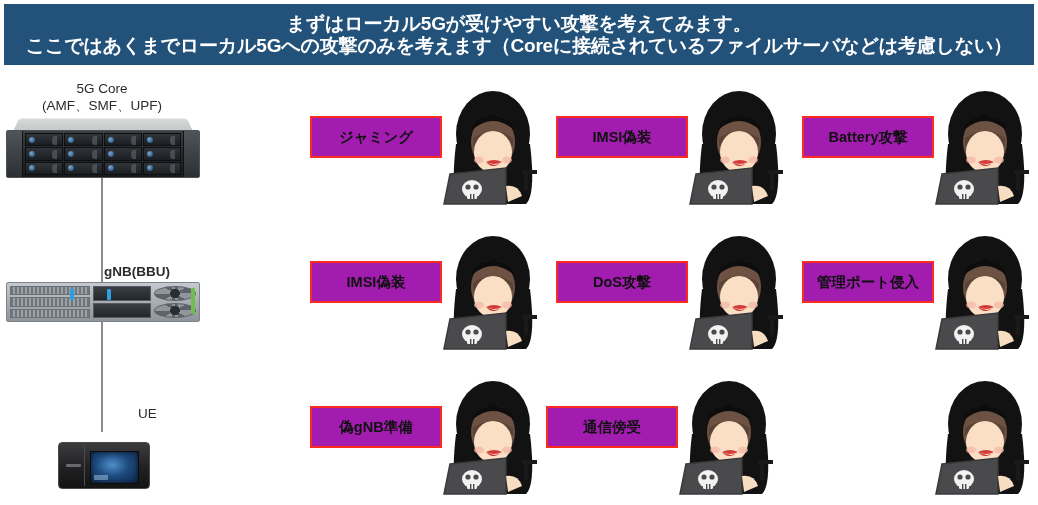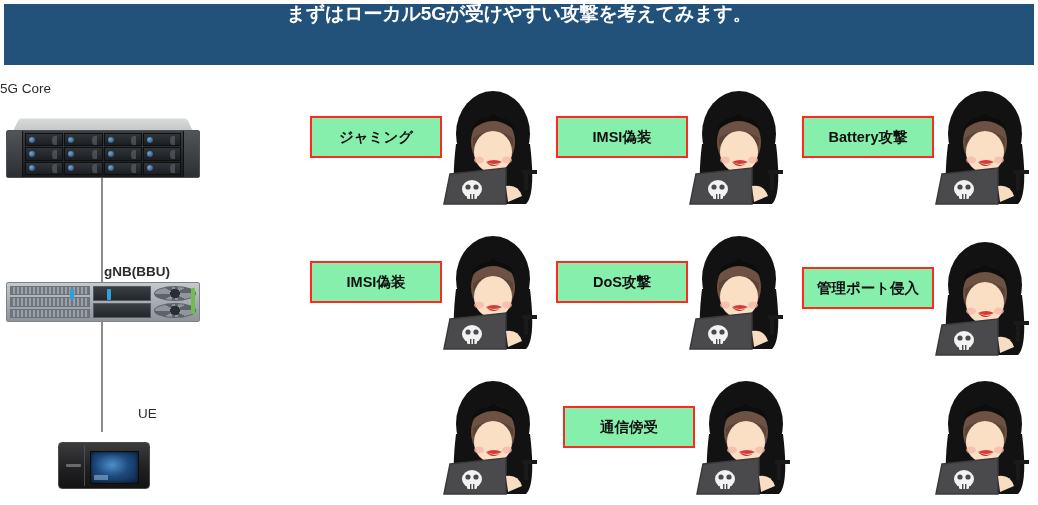--- a/index.html
+++ b/index.html
@@ -22,20 +22,21 @@
     position: absolute;
     left: 4px;
     top: 4px;
     width: 1030px;
     height: 61px;
     background: #225179;
     box-sizing: border-box;
     display: flex;
     flex-direction: column;
     align-items: center;
+    justify-content: center;
     gap: 2px;
   }
   .header-line {
     color: #ffffff;
     font-weight: bold;
     letter-spacing: -0.2px;
     white-space: nowrap;
     line-height: 1.05;
   }
   #header-line-1 { font-size: 19px; }
@@ -47,20 +48,21 @@
     left: 0;
     top: 70px;
     width: 300px;
     height: 435px;
   }
   .node-label {
     position: absolute;
     font-size: 13.5px;
     color: #2b2b2b;
     white-space: nowrap;
+    text-align: center;
     line-height: 1.25;
   }
   #core-label {
     left: 0;
     top: 11px;
     width: 204px;
   }
   #gnb-label {
     left: 104px;
     top: 194px;
@@ -274,21 +276,21 @@
     position: absolute;
     width: 246px;
     height: 145px;
   }
   .attack-label {
     position: absolute;
     left: 10px;
     top: 46px;
     width: 132px;
     height: 42px;
-    background: #86efac;
+    background: #a21caf;
     border: 2px solid #fc2a21;
     box-sizing: border-box;
     display: flex;
     align-items: center;
     justify-content: center;
     font-size: 14.5px;
     font-weight: bold;
     color: #101010;
     white-space: nowrap;
     z-index: 3;
@@ -303,26 +305,28 @@
     height: 124px;
     z-index: 2;
   }
   .hacker svg { display: block; width: 100%; height: 100%; }
 </style>
 </head>
 <body>
 
 <div id="header-banner">
   <div class="header-line" id="header-line-1">まずはローカル5Gが受けやすい攻撃を考えてみます。</div>
+  <div class="header-line" id="header-line-2">ここではあくまでローカル5Gへの攻撃のみを考えます（Coreに接続されているファイルサーバなどは考慮しない）</div>
 </div>
 
 <div id="network-diagram">
 
   <div class="node-label" id="core-label">
     <div>5G Core</div>
+    <div>(AMF、SMF、UPF)</div>
   </div>
 
   <div id="core-server">
     <div class="chassis-top"></div>
     <div class="chassis-face">
       <div class="ear left"></div>
       <div class="bays">
         <div class="bay"></div>
         <div class="bay"></div>
         <div class="bay"></div>
@@ -513,21 +517,21 @@
         <circle cx="32" cy="101" r="2.6" fill="#4a4a4c"></circle>
         <circle cx="40" cy="101" r="2.6" fill="#4a4a4c"></circle>
         <rect x="31" y="108" width="10" height="5" rx="1.5" fill="#f2f2f2"></rect>
         <rect x="34" y="108" width="1.4" height="5" fill="#4a4a4c"></rect>
         <rect x="37" y="108" width="1.4" height="5" fill="#4a4a4c"></rect>
         <path d="M70 100 Q82 98 86 110 L72 116 Z" fill="#f7ddc2"></path>
       </svg>
     </div>
   </div>
 
-  <div class="attack-cell" style="left:492px; top:151px;">
+  <div class="attack-cell" style="left:492px; top:145px;">
     <div class="attack-label">管理ポート侵入</div>
     <div class="hacker">
       <svg viewBox="0 0 114 124" xmlns="http://www.w3.org/2000/svg">
         <ellipse cx="57" cy="48" rx="37" ry="43" fill="#121212"></ellipse>
         <path d="M20 58 Q14 108 24 118 L90 118 Q100 108 94 58 Z" fill="#121212"></path>
         <ellipse cx="57" cy="56" rx="22" ry="27" fill="#6d5244"></ellipse>
         <path d="M37 60 Q57 44 77 60 L77 52 Q57 38 37 52 Z" fill="#5b4337"></path>
         <ellipse cx="57" cy="66" rx="19" ry="21" fill="#fadfc4"></ellipse>
         <ellipse cx="43" cy="74" rx="5" ry="3.5" fill="#f4b7a8" opacity=".75"></ellipse>
         <ellipse cx="71" cy="74" rx="5" ry="3.5" fill="#f4b7a8" opacity=".75"></ellipse>
@@ -542,47 +546,48 @@
         <circle cx="40" cy="101" r="2.6" fill="#4a4a4c"></circle>
         <rect x="31" y="108" width="10" height="5" rx="1.5" fill="#f2f2f2"></rect>
         <rect x="34" y="108" width="1.4" height="5" fill="#4a4a4c"></rect>
         <rect x="37" y="108" width="1.4" height="5" fill="#4a4a4c"></rect>
         <path d="M70 100 Q82 98 86 110 L72 116 Z" fill="#f7ddc2"></path>
       </svg>
     </div>
   </div>
 
   <div class="attack-cell" style="left:0px;   top:290px;">
-    <div class="hacker">
-      <svg viewBox="0 0 114 124" xmlns="http://www.w3.org/2000/svg">
-        <ellipse cx="57" cy="48" rx="37" ry="43" fill="#121212"></ellipse>
-        <path d="M20 58 Q14 108 24 118 L90 118 Q100 108 94 58 Z" fill="#121212"></path>
-        <ellipse cx="57" cy="56" rx="22" ry="27" fill="#6d5244"></ellipse>
-        <path d="M37 60 Q57 44 77 60 L77 52 Q57 38 37 52 Z" fill="#5b4337"></path>
-        <ellipse cx="57" cy="66" rx="19" ry="21" fill="#fadfc4"></ellipse>
-        <ellipse cx="43" cy="74" rx="5" ry="3.5" fill="#f4b7a8" opacity=".75"></ellipse>
-        <ellipse cx="71" cy="74" rx="5" ry="3.5" fill="#f4b7a8" opacity=".75"></ellipse>
-        <path d="M50 76 Q57 84 66 76 Q60 82 50 76 Z" fill="#c62c2c"></path>
-        <path d="M50 76 Q58 72 66 76 Q58 80 50 76 Z" fill="#d43a3a"></path>
-        <path d="M36 44 Q57 26 78 44 Q78 34 57 28 Q36 34 36 44 Z" fill="#0d0d0d"></path>
-        <path d="M86 84 L101 84 L101 88 L92 88 L92 104 L88 104 L88 88 L86 88 Z" fill="#1a1a1a"></path>
-        <path d="M14 88 L70 82 L70 118 L8 118 Z" fill="#4a4a4c"></path>
-        <path d="M14 88 L70 82 L70 118 L8 118 Z" fill="none" stroke="#3a3a3c" stroke-width="1.5"></path>
-        <ellipse cx="36" cy="103" rx="10" ry="9" fill="#f2f2f2"></ellipse>
-        <circle cx="32" cy="101" r="2.6" fill="#4a4a4c"></circle>
-        <circle cx="40" cy="101" r="2.6" fill="#4a4a4c"></circle>
-        <rect x="31" y="108" width="10" height="5" rx="1.5" fill="#f2f2f2"></rect>
-        <rect x="34" y="108" width="1.4" height="5" fill="#4a4a4c"></rect>
-        <rect x="37" y="108" width="1.4" height="5" fill="#4a4a4c"></rect>
-        <path d="M70 100 Q82 98 86 110 L72 116 Z" fill="#f7ddc2"></path>
-      </svg>
-    </div>
-  </div>
-
-  <div class="attack-cell" style="left:253px; top:290px;">
+    <div class="attack-label">偽gNB準備</div>
+    <div class="hacker">
+      <svg viewBox="0 0 114 124" xmlns="http://www.w3.org/2000/svg">
+        <ellipse cx="57" cy="48" rx="37" ry="43" fill="#121212"></ellipse>
+        <path d="M20 58 Q14 108 24 118 L90 118 Q100 108 94 58 Z" fill="#121212"></path>
+        <ellipse cx="57" cy="56" rx="22" ry="27" fill="#6d5244"></ellipse>
+        <path d="M37 60 Q57 44 77 60 L77 52 Q57 38 37 52 Z" fill="#5b4337"></path>
+        <ellipse cx="57" cy="66" rx="19" ry="21" fill="#fadfc4"></ellipse>
+        <ellipse cx="43" cy="74" rx="5" ry="3.5" fill="#f4b7a8" opacity=".75"></ellipse>
+        <ellipse cx="71" cy="74" rx="5" ry="3.5" fill="#f4b7a8" opacity=".75"></ellipse>
+        <path d="M50 76 Q57 84 66 76 Q60 82 50 76 Z" fill="#c62c2c"></path>
+        <path d="M50 76 Q58 72 66 76 Q58 80 50 76 Z" fill="#d43a3a"></path>
+        <path d="M36 44 Q57 26 78 44 Q78 34 57 28 Q36 34 36 44 Z" fill="#0d0d0d"></path>
+        <path d="M86 84 L101 84 L101 88 L92 88 L92 104 L88 104 L88 88 L86 88 Z" fill="#1a1a1a"></path>
+        <path d="M14 88 L70 82 L70 118 L8 118 Z" fill="#4a4a4c"></path>
+        <path d="M14 88 L70 82 L70 118 L8 118 Z" fill="none" stroke="#3a3a3c" stroke-width="1.5"></path>
+        <ellipse cx="36" cy="103" rx="10" ry="9" fill="#f2f2f2"></ellipse>
+        <circle cx="32" cy="101" r="2.6" fill="#4a4a4c"></circle>
+        <circle cx="40" cy="101" r="2.6" fill="#4a4a4c"></circle>
+        <rect x="31" y="108" width="10" height="5" rx="1.5" fill="#f2f2f2"></rect>
+        <rect x="34" y="108" width="1.4" height="5" fill="#4a4a4c"></rect>
+        <rect x="37" y="108" width="1.4" height="5" fill="#4a4a4c"></rect>
+        <path d="M70 100 Q82 98 86 110 L72 116 Z" fill="#f7ddc2"></path>
+      </svg>
+    </div>
+  </div>
+
+  <div class="attack-cell" style="left:236px; top:290px;">
     <div class="attack-label">通信傍受</div>
     <div class="hacker">
       <svg viewBox="0 0 114 124" xmlns="http://www.w3.org/2000/svg">
         <ellipse cx="57" cy="48" rx="37" ry="43" fill="#121212"></ellipse>
         <path d="M20 58 Q14 108 24 118 L90 118 Q100 108 94 58 Z" fill="#121212"></path>
         <ellipse cx="57" cy="56" rx="22" ry="27" fill="#6d5244"></ellipse>
         <path d="M37 60 Q57 44 77 60 L77 52 Q57 38 37 52 Z" fill="#5b4337"></path>
         <ellipse cx="57" cy="66" rx="19" ry="21" fill="#fadfc4"></ellipse>
         <ellipse cx="43" cy="74" rx="5" ry="3.5" fill="#f4b7a8" opacity=".75"></ellipse>
         <ellipse cx="71" cy="74" rx="5" ry="3.5" fill="#f4b7a8" opacity=".75"></ellipse>

